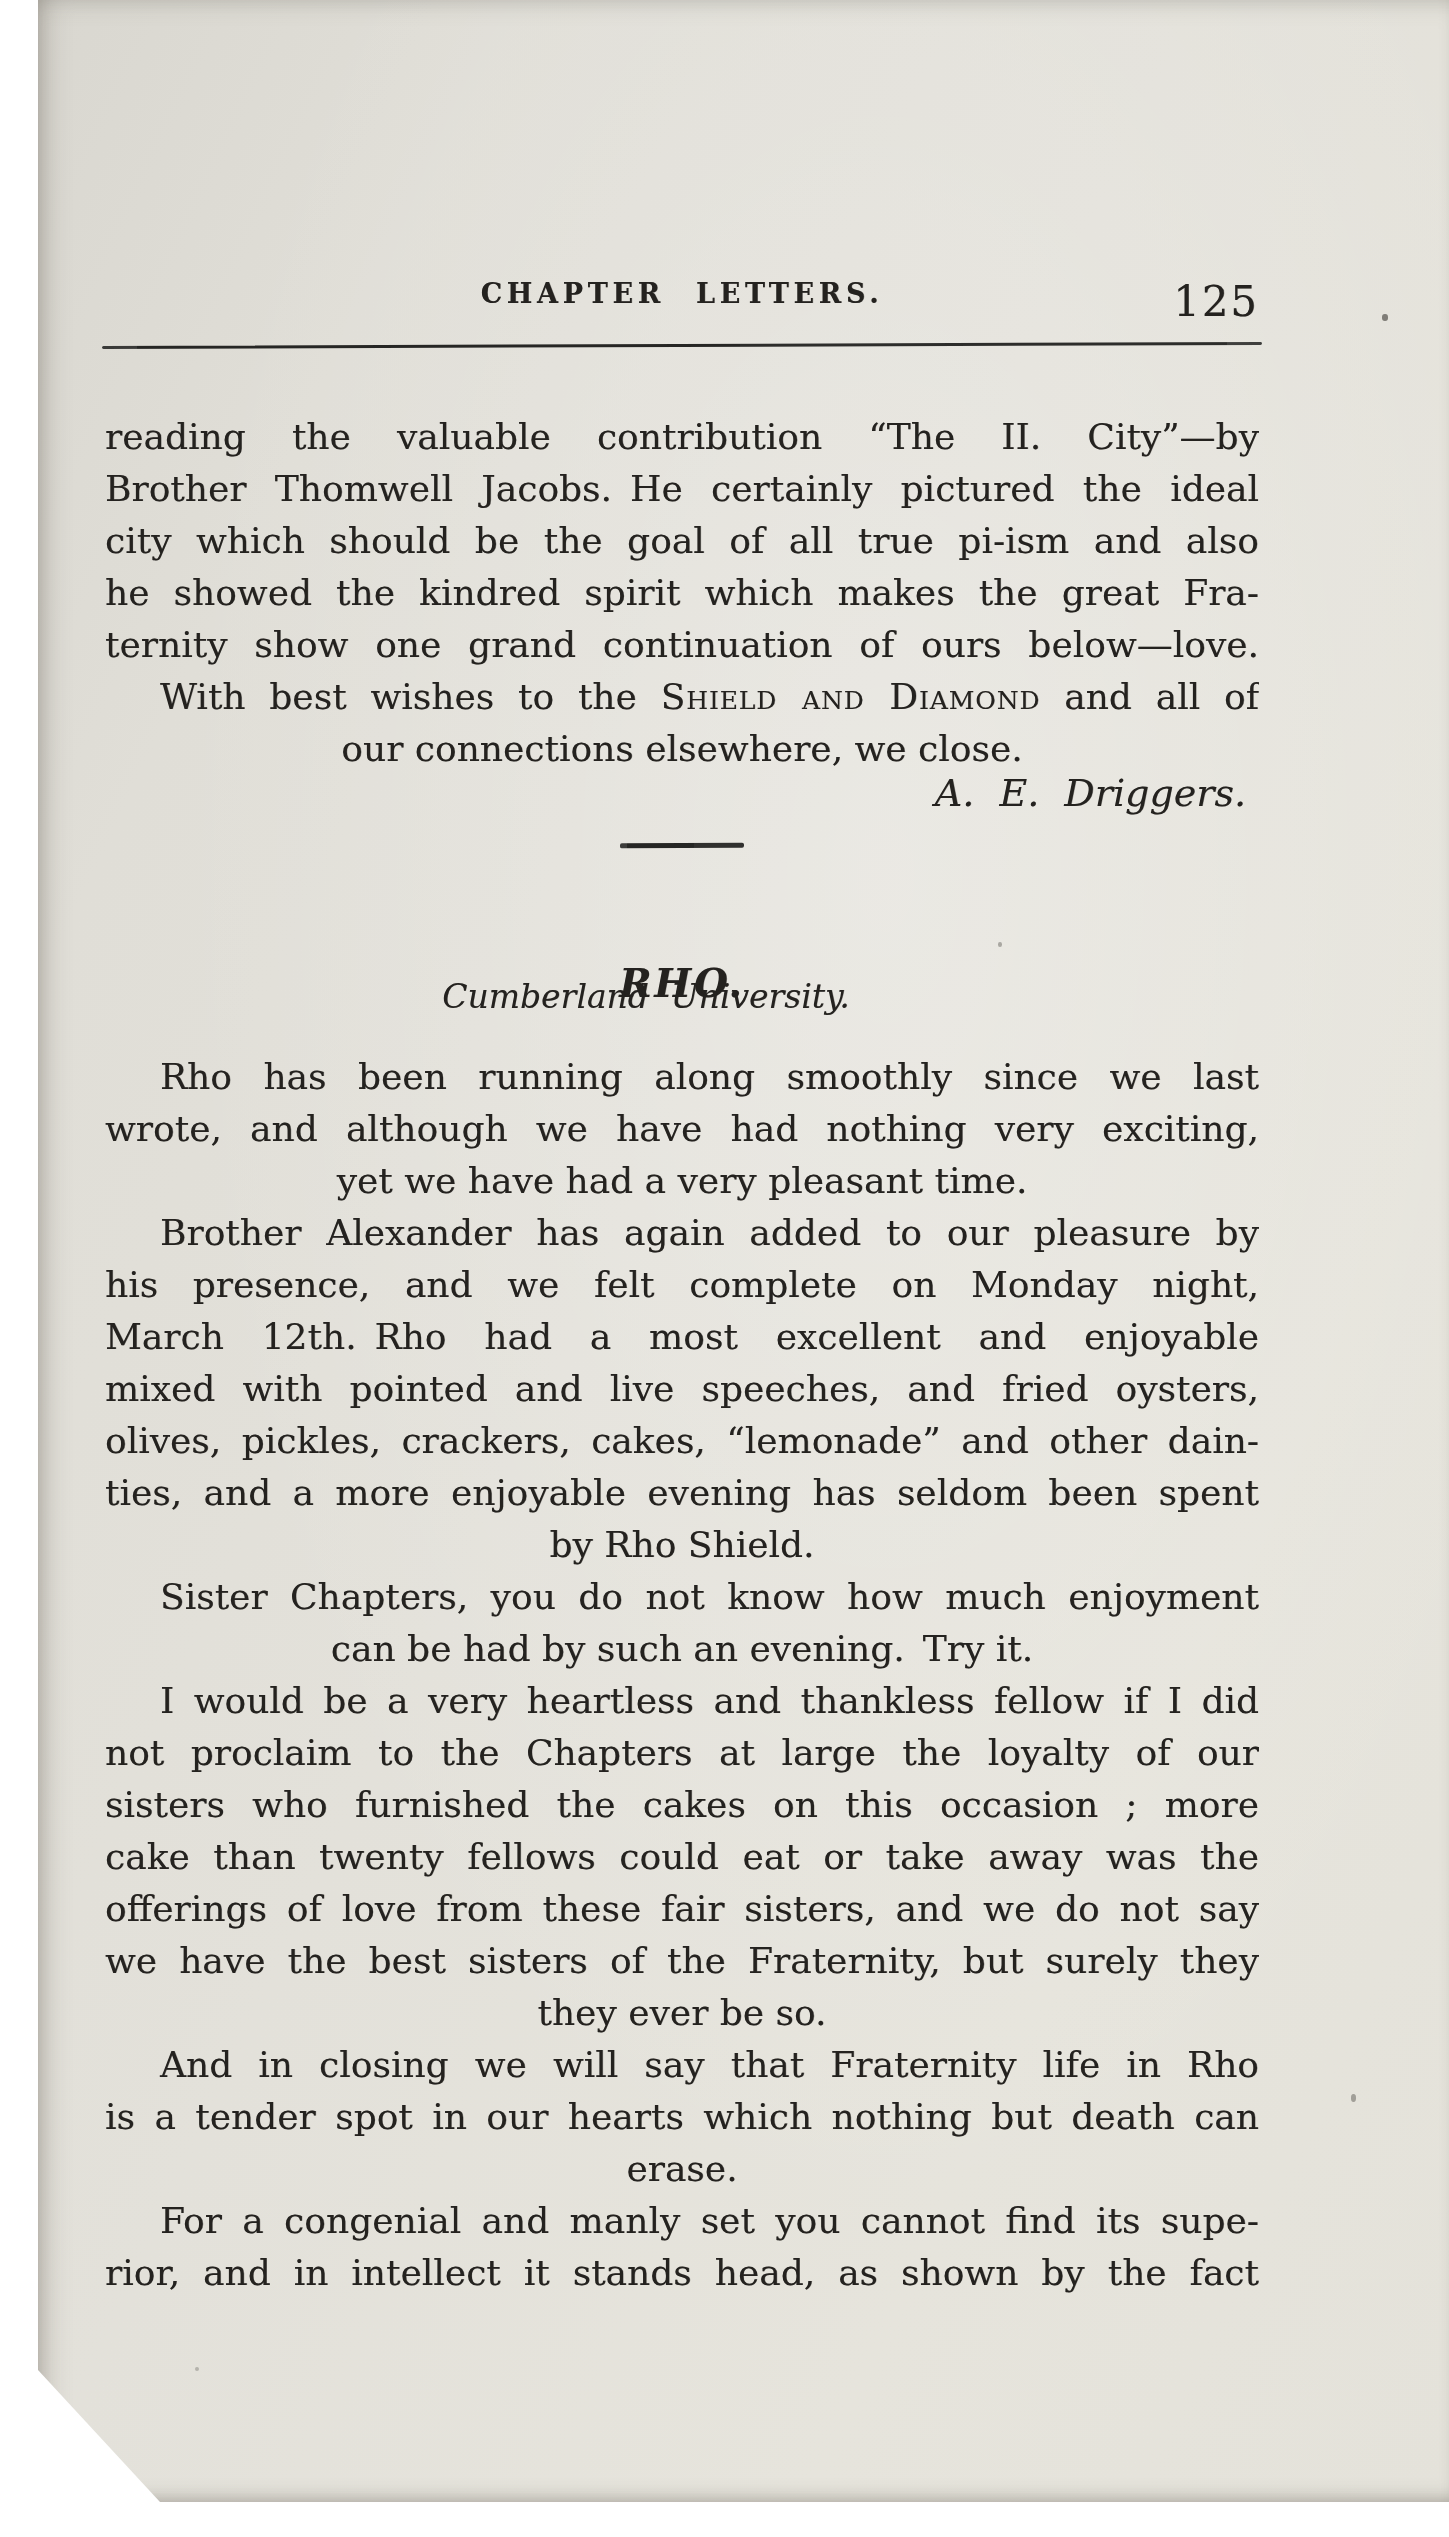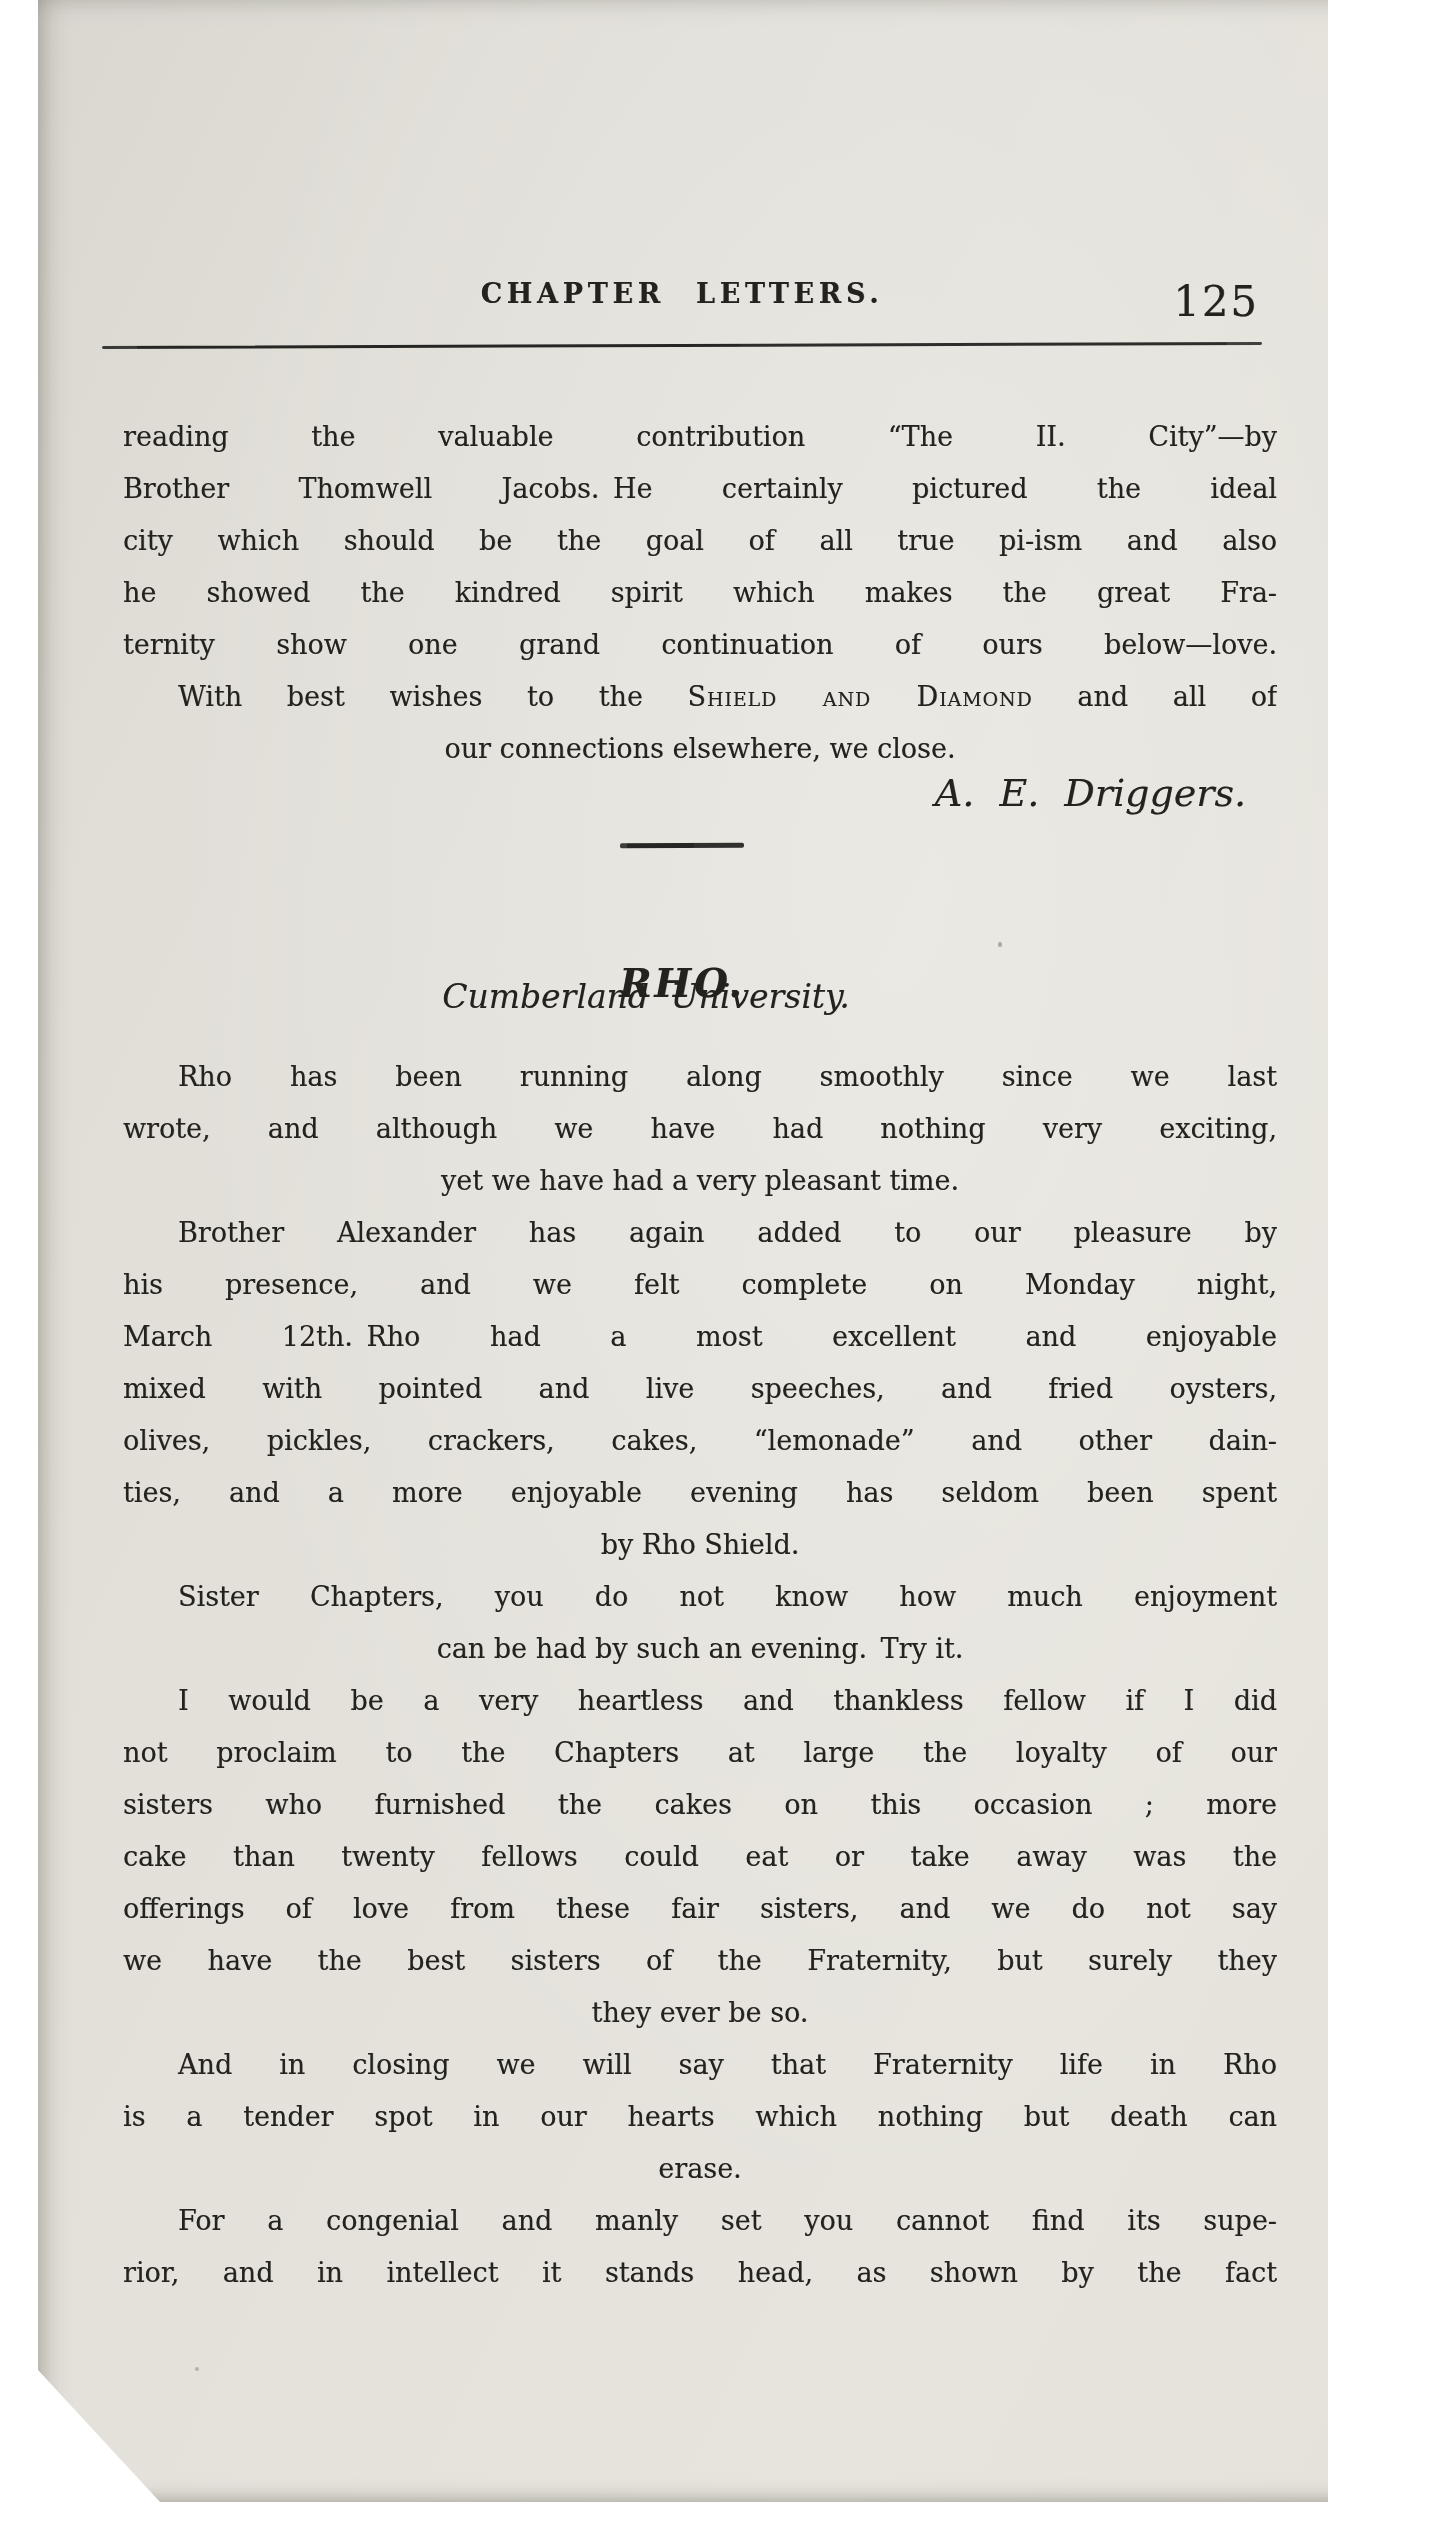--- a/index.html
+++ b/index.html
@@ -1,18 +1,18 @@
 <!DOCTYPE html>
 <html style="font-size:15px"><head>
 <meta charset="utf-8">
 <style>
   html,body{margin:0;padding:0;background:#ffffff;}
   #stage{
     position:relative;
-    width:1328px;height:2538px;
+    width:1449px;height:2538px;
     overflow:hidden;
     background:#ffffff;
     font-family:"DejaVu Serif", serif;
   }
   
   #paper{
     position:absolute;
     left:38px;top:0;width:1412px;height:2502px;
     background:
       radial-gradient(ellipse at 60% 35%, rgba(255,255,255,0.25), rgba(0,0,0,0) 60%),
@@ -44,22 +44,22 @@
     letter-spacing:1.9px;
   }
   #header-rule{
     position:absolute;left:102px;top:344px;width:1160px;height:2.8px;
     background:linear-gradient(90deg,#3a3a38 0 3%,#262624 3% 55%,#2d2d2b 55% 97%,#3f3f3d 97%);
     transform:rotate(-0.2deg);
     border-radius:1.9px;
   }
   
   .textblock{
-    position:absolute;left:123px;width:1154px;
-    font-size:27px;line-height:52px;
+    position:absolute;left:105px;width:1154px;
+    font-size:36px;line-height:52px;
   }
   #block-driggers{top:411px;}
   #block-rho{top:1051px;}
   .line{height:52px;overflow:hidden;}
   .j{text-align:justify;text-align-last:justify;}
   .l{text-align:center;}
   .in{text-indent:55px;}
   .sc{font-variant:small-caps;letter-spacing:0.9px;}
   #signature-line{
     position:absolute;left:105px;top:771px;width:1154px;height:53px;

